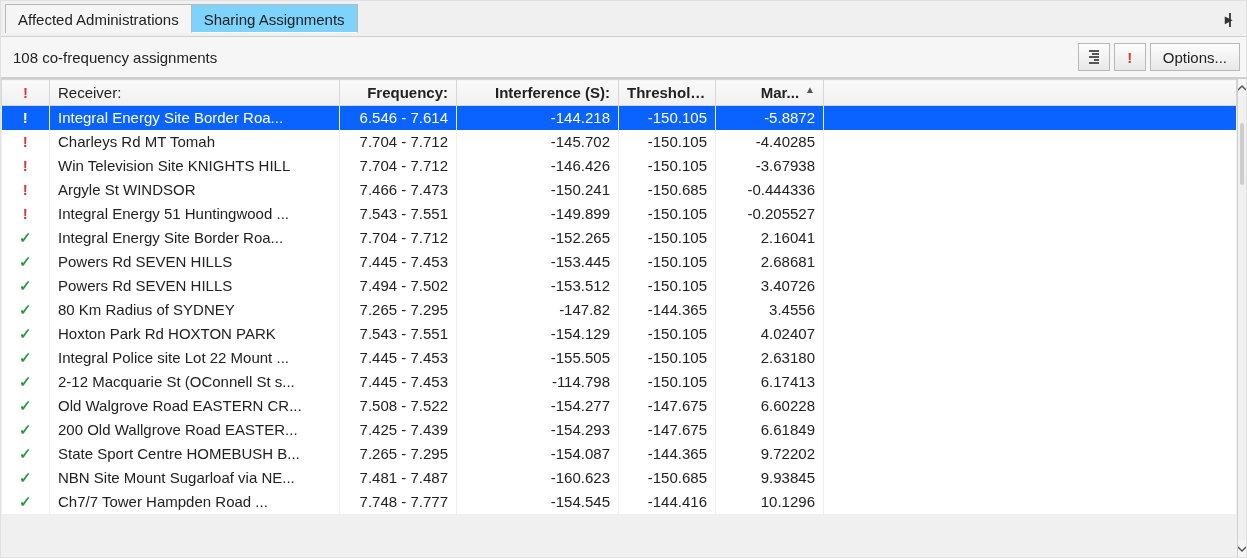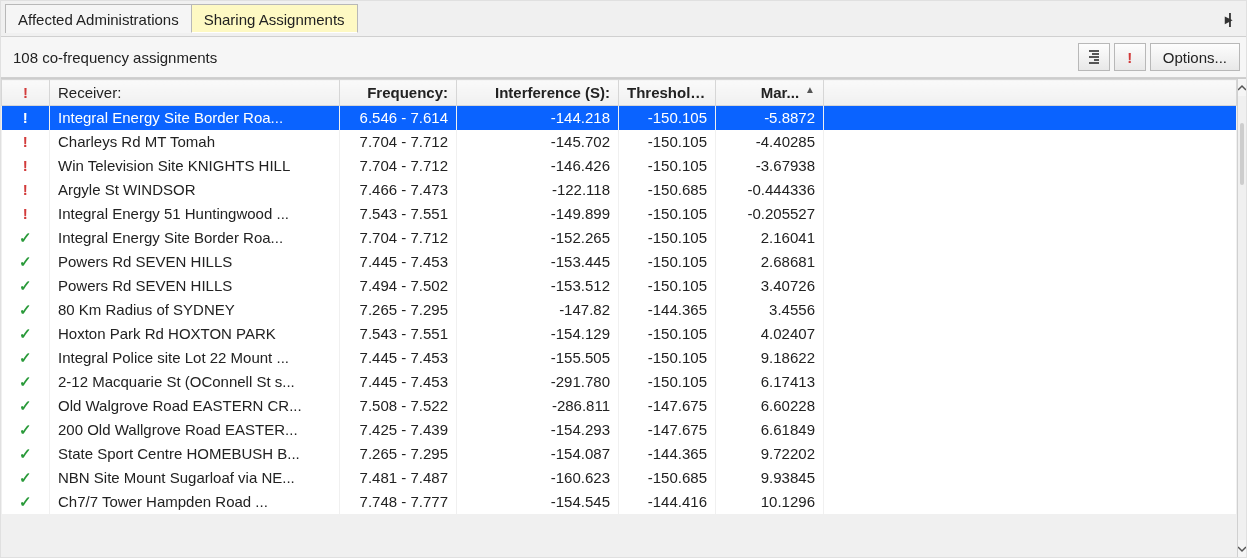--- a/index.html
+++ b/index.html
@@ -4,21 +4,21 @@
 <style>
   * { box-sizing: border-box; }
   html, body { margin:0; padding:0; font-family: "Segoe UI", Tahoma, Arial, sans-serif; font-size:15px; color:#222; }
   body { width:1247px; height:558px; background:#f0f0f0; overflow:hidden; border:1px solid #e0e0e0;}
 
   .top { display:flex; flex-direction:column; height:100%;border-radius:29px; }
 
   .tabbar-row { display:flex; align-items:center; height:36px; padding:0 6px 0 4px; border-bottom:1px solid #d0d0d0; }
   .tabs { display:flex; gap:0; }
   .tab { padding:6px 12px 4px 12px; border:1px solid #b8b8b8; background:#f5f5f5; cursor:pointer; border-bottom:none; margin-right:-1px; }
-  .tab.active { background:#fef9c3; position:relative; z-index:2; border-bottom:1px solid #fff;padding-left:12px;}
+  .tab.active { background:#7dd3fc; position:relative; z-index:2; border-bottom:1px solid #fff;padding-left:12px;}
   .tabbar-right { margin-left:auto; display:flex; align-items:center; gap:2px; }
   .chev { font-size:14px; font-weight:bold; color:#333; padding:2px 4px; cursor:pointer;}
 
   .toolbar { display:flex; align-items:center; padding:6px 6px; border-bottom:1px solid #d0d0d0; background:#f6f6f6;}
   .status-label { padding:2px 6px; }
   .toolbar-right { margin-left:auto; display:flex; gap:4px; align-items:center;}
   .btn { height:28px; border:1px solid #b8b8b8; background:linear-gradient(#fdfdfd,#e8e8e8); display:flex; align-items:center; justify-content:center; cursor:pointer; padding:0 8px;}
   .btn.icon-only { width:32px; padding:0;}
   .options-btn { padding:0 12px; }
 
@@ -160,21 +160,21 @@
               <td class="right">7.704 - 7.712</td>
               <td class="right">-146.426</td>
               <td class="right">-150.105</td>
               <td class="right">-3.67938</td>
               <td></td>
             </tr>
             <tr>
               <td style="text-align:center;"><span class="st-icon st-err">!</span></td>
               <td>Argyle St WINDSOR</td>
               <td class="right">7.466 - 7.473</td>
-              <td class="right">-122.118</td>
+              <td class="right">-150.241</td>
               <td class="right">-150.685</td>
               <td class="right">-0.444336</td>
               <td></td>
             </tr>
             <tr>
               <td style="text-align:center;"><span class="st-icon st-err">!</span></td>
               <td>Integral Energy 51 Huntingwood ...</td>
               <td class="right">7.543 - 7.551</td>
               <td class="right">-149.899</td>
               <td class="right">-150.105</td>
@@ -225,37 +225,37 @@
               <td class="right">-150.105</td>
               <td class="right">4.02407</td>
               <td></td>
             </tr>
             <tr>
               <td style="text-align:center;"><span class="st-icon st-ok">✓</span></td>
               <td>Integral Police site Lot 22 Mount ...</td>
               <td class="right">7.445 - 7.453</td>
               <td class="right">-155.505</td>
               <td class="right">-150.105</td>
-              <td class="right">9.18622</td>
+              <td class="right">2.63180</td>
               <td></td>
             </tr>
             <tr>
               <td style="text-align:center;"><span class="st-icon st-ok">✓</span></td>
               <td>2-12 Macquarie St (OConnell St s...</td>
               <td class="right">7.445 - 7.453</td>
-              <td class="right">-291.780</td>
+              <td class="right">-114.798</td>
               <td class="right">-150.105</td>
               <td class="right">6.17413</td>
               <td></td>
             </tr>
             <tr>
               <td style="text-align:center;"><span class="st-icon st-ok">✓</span></td>
               <td>Old Walgrove Road EASTERN CR...</td>
               <td class="right">7.508 - 7.522</td>
-              <td class="right">-286.811</td>
+              <td class="right">-154.277</td>
               <td class="right">-147.675</td>
               <td class="right">6.60228</td>
               <td></td>
             </tr>
             <tr>
               <td style="text-align:center;"><span class="st-icon st-ok">✓</span></td>
               <td>200 Old Wallgrove Road EASTER...</td>
               <td class="right">7.425 - 7.439</td>
               <td class="right">-154.293</td>
               <td class="right">-147.675</td>

